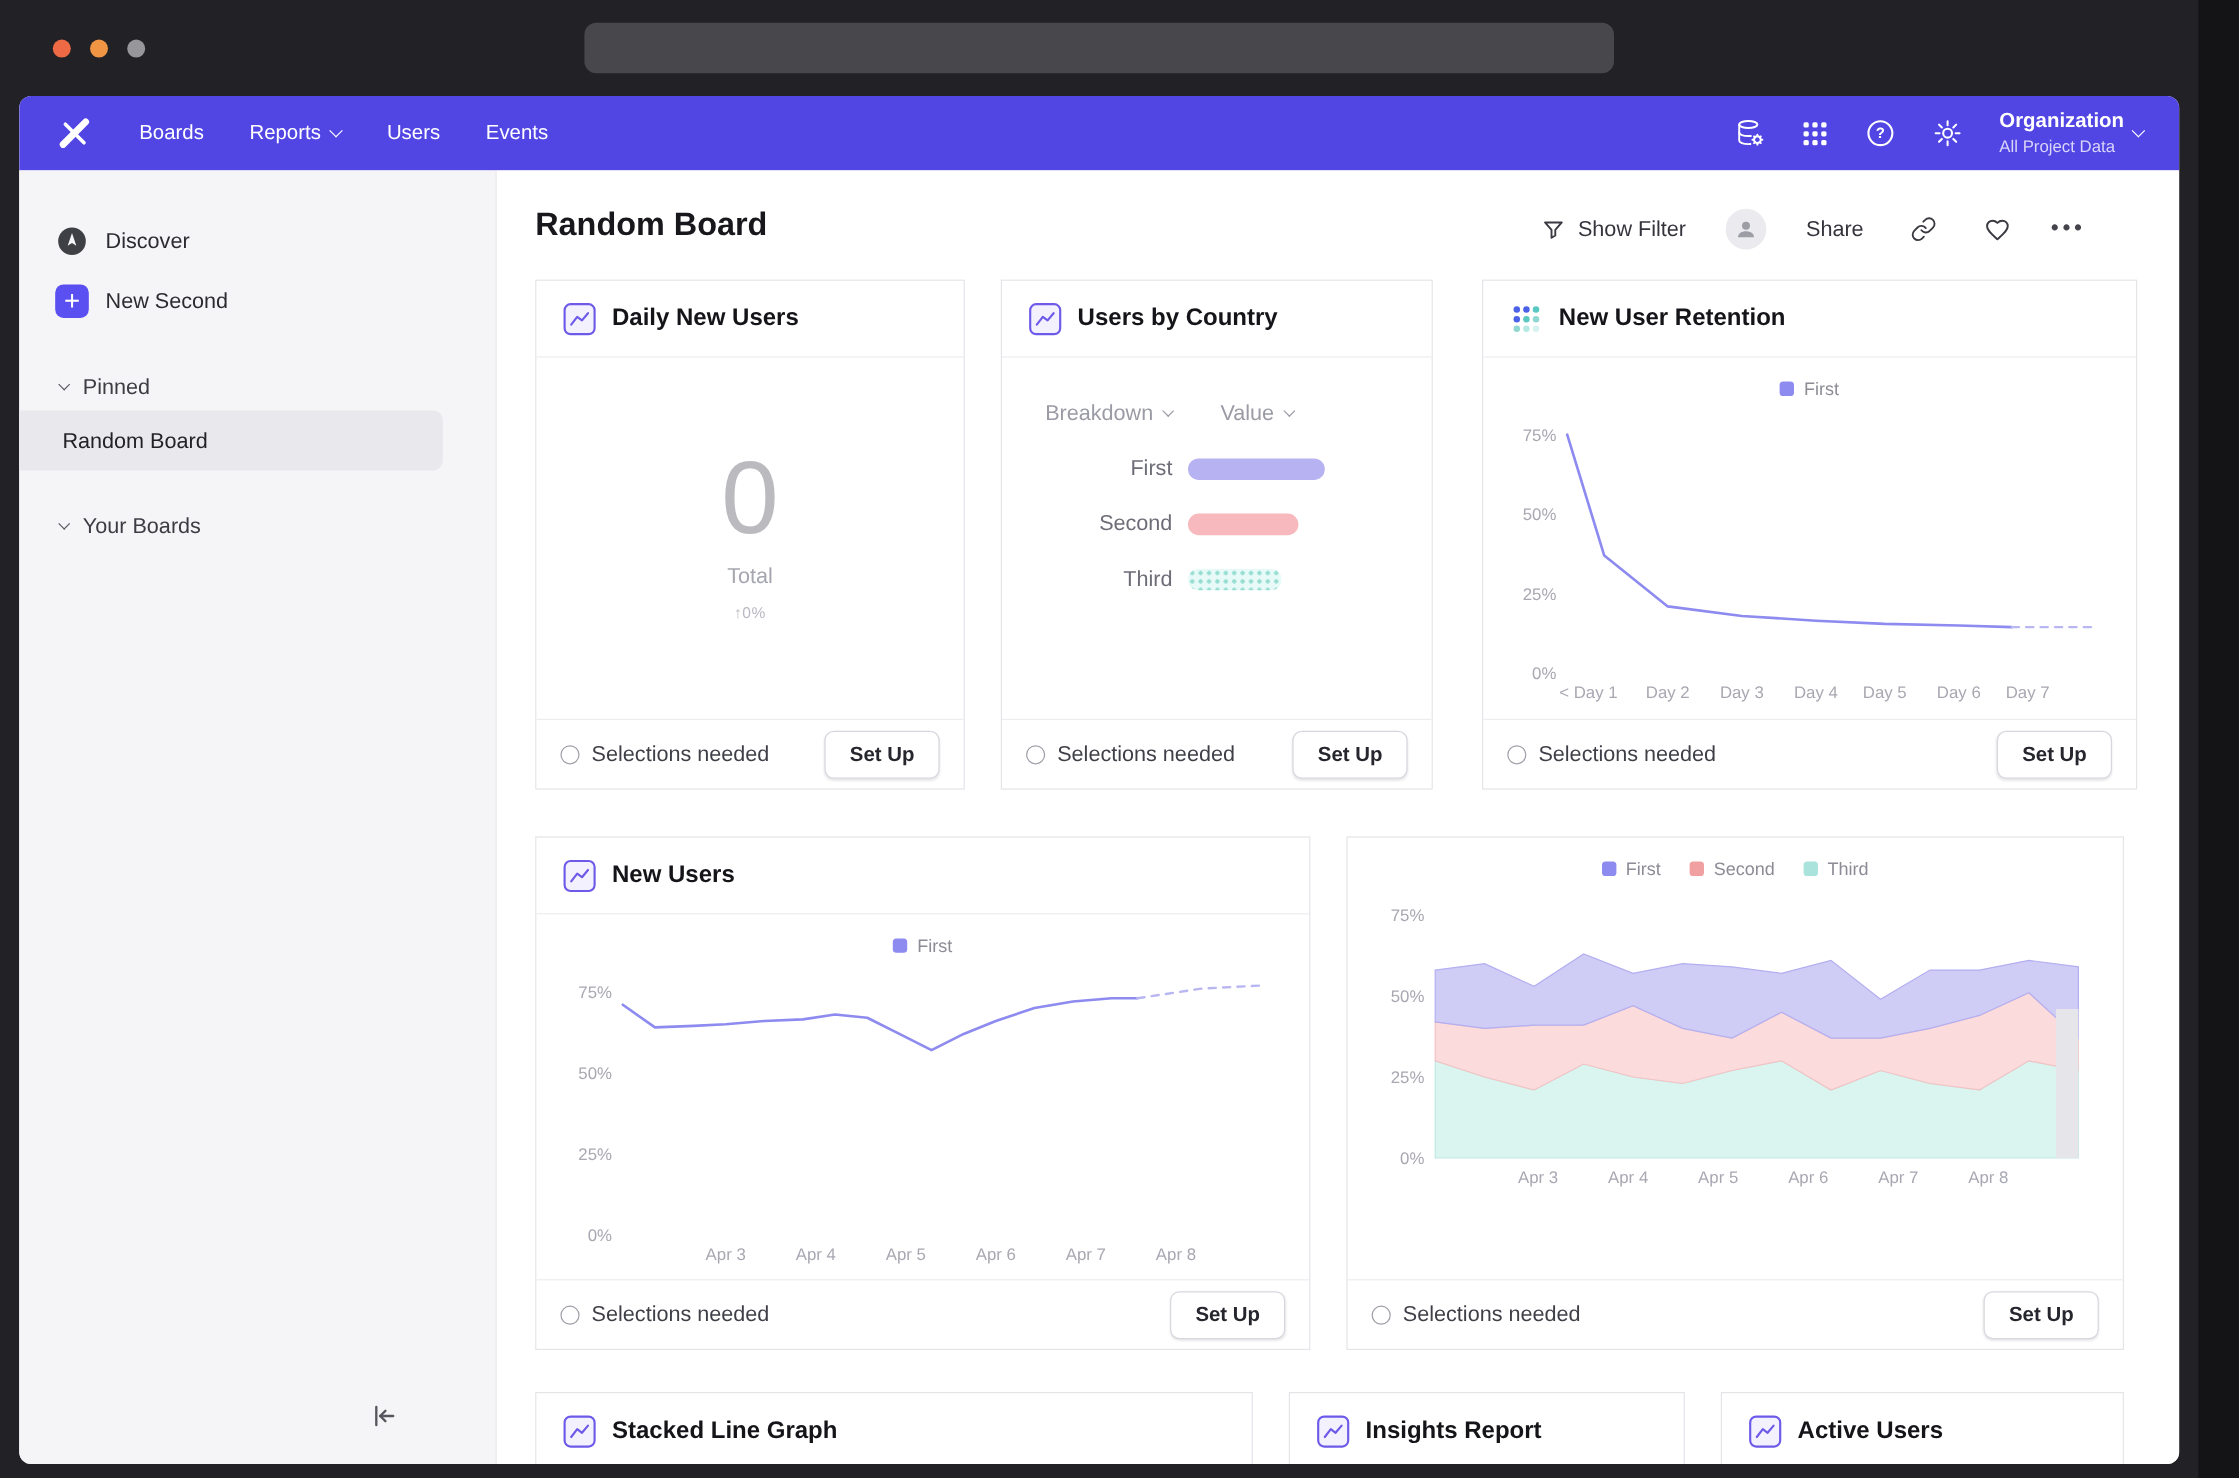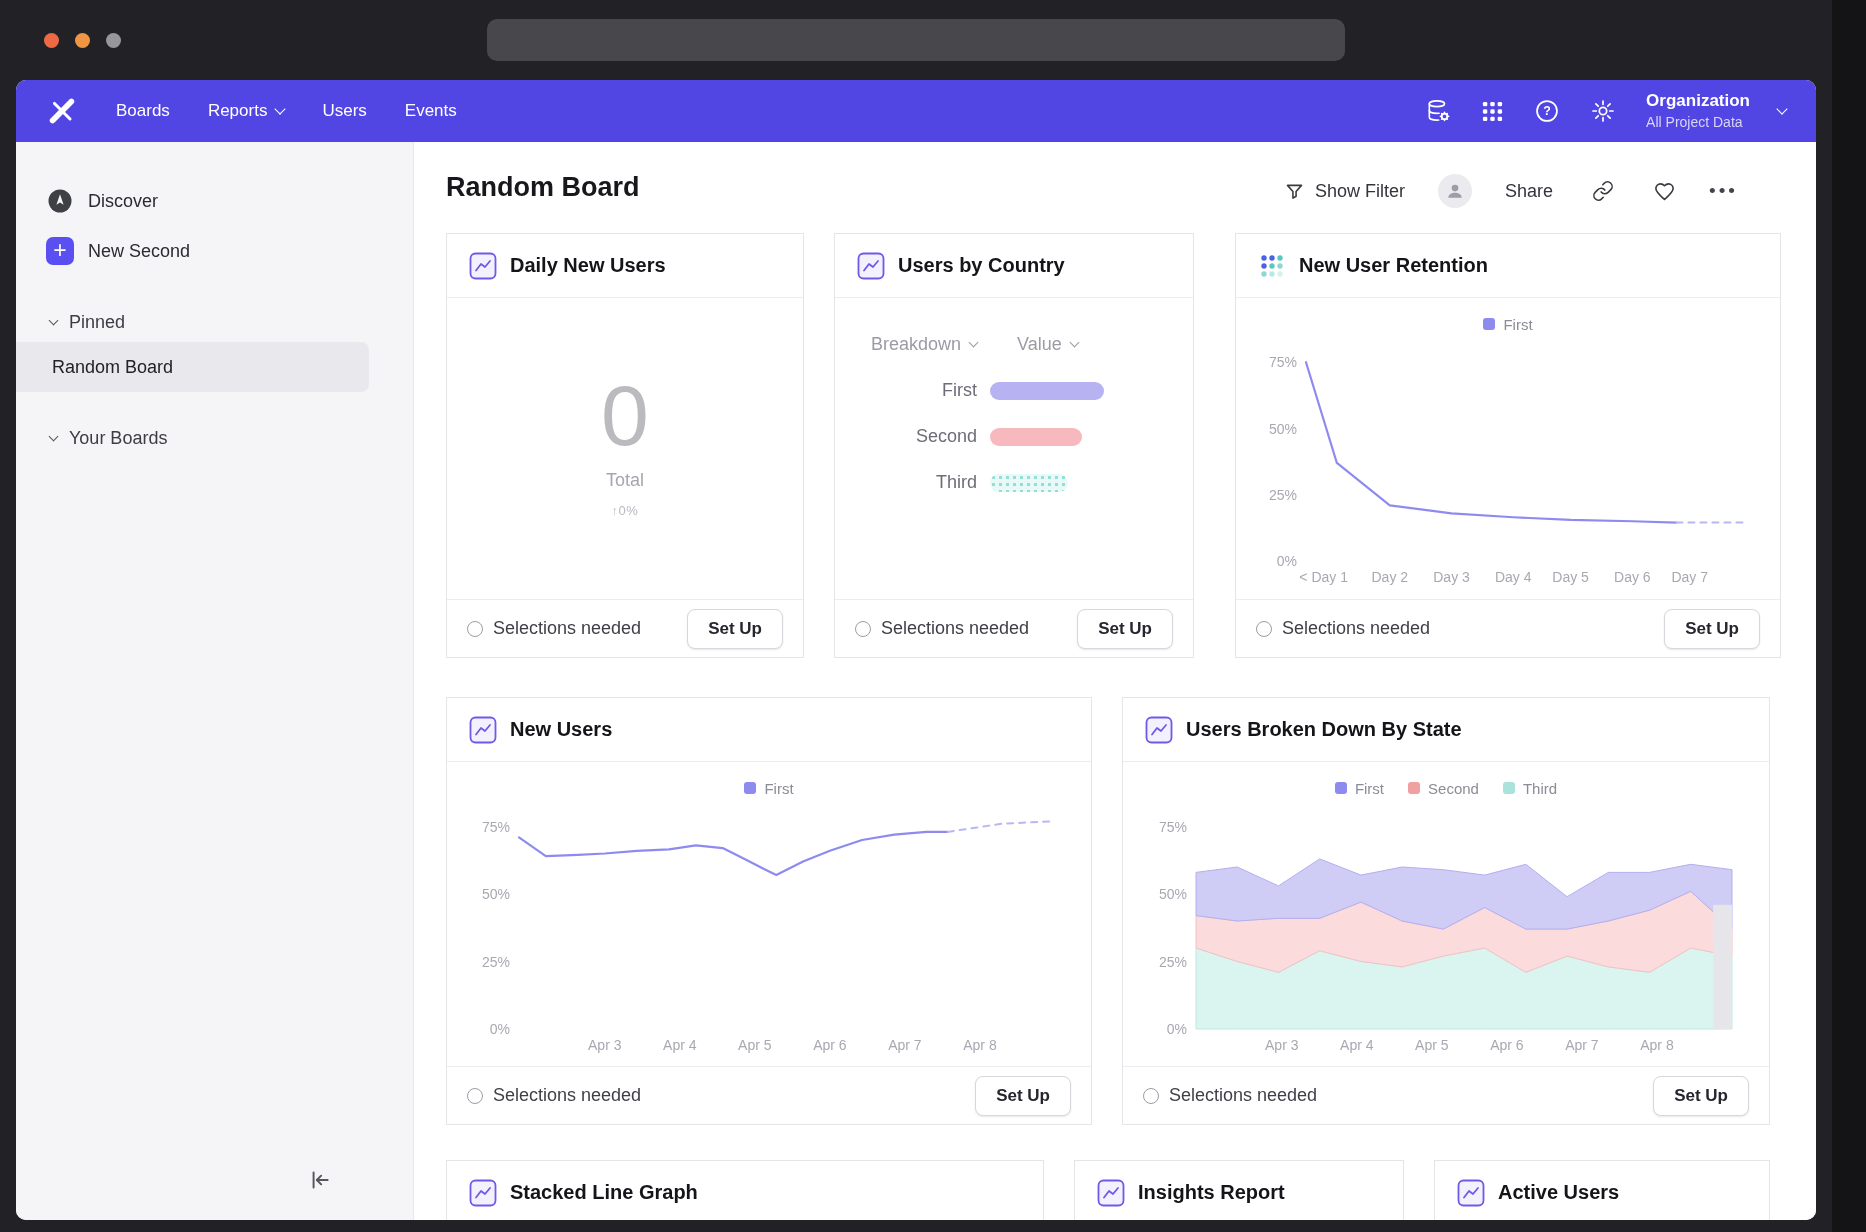--- a/index.html
+++ b/index.html
@@ -28,21 +28,21 @@
   .chev{display:inline-block;width:8px;height:8px;border-right:1.8px solid currentColor;
         border-bottom:1.8px solid currentColor;transform:rotate(45deg);margin-top:-4px;}
   .search{position:absolute;left:50%;top:50%;transform:translate(-50%,-50%);width:606px;height:44px;
           background:#463ac8;border:1px solid #8a7ff0;border-radius:9px;display:flex;
           align-items:center;padding:0 16px;gap:11px;}
   .search input{background:transparent;border:none;outline:none;color:#fff;font-size:17px;flex:1;
                 font-family:"Liberation Sans","DejaVu Sans",sans-serif;}
   .search input::placeholder{color:#c9c3f5;}
   .nav-right{margin-left:auto;display:flex;align-items:center;gap:30px;}
   .nav-icon{display:flex;align-items:center;cursor:pointer;}
-  .org{display:flex;align-items:center;gap:28px;cursor:pointer;}
+  .org{display:flex;align-items:center;gap:8px;cursor:pointer;}
   .org-name{font-size:17px;font-weight:700;line-height:1.2;}
   .org-sub{font-size:14px;color:#d9d4f8;line-height:1.2;margin-top:2px;}
   
   .content{flex:1;display:flex;min-height:0;}
   .sidebar{flex:0 0 398px;width:398px;background:#f5f4f6;border-right:1px solid #e8e7ea;
            padding-top:34px;position:relative;}
   .side-item{display:flex;align-items:center;gap:14px;height:50px;padding:0 30px;font-size:18px;
              color:#2b2b31;cursor:pointer;}
   .nb-icon{width:28px;height:28px;border-radius:7px;background:#5a4ff0;color:#fff;font-size:23px;
            line-height:26px;text-align:center;font-weight:400;}
@@ -428,29 +428,20 @@
             <footer>
               <span class="status">
                 <span class="circle-icon"></span>
                 <span>Selections needed</span>
               </span>
               <button class="setup">Set Up</button>
             </footer>
           </section>
 
           <section class="card h2c w-bystate">
-            <header>
-              <span style="display:flex;">
-                <svg width="28" height="28" viewBox="0 0 28 28">
-                    <rect x="1.5" y="1.5" width="25" height="25" rx="5" fill="#f3f1fe" stroke="#6e5ae8" stroke-width="1.8"></rect>
-                    <polyline points="7,18.5 12,12 16,15 21,9" fill="none" stroke="#6e5ae8" stroke-width="1.8" stroke-linecap="round" stroke-linejoin="round"></polyline>
-                  </svg>
-              </span>
-              <h2>Users Broken Down By State</h2>
-            </header>
             <div class="body-chart">
               <div class="legend">
                   <span class="legend-item">
                     <span class="legend-swatch" style="background: rgb(141, 139, 239);"></span>
                     <span>First</span>
                   </span>
                   <span class="legend-item">
                     <span class="legend-swatch" style="background: rgb(240, 160, 160);"></span>
                     <span>Second</span>
                   </span>

